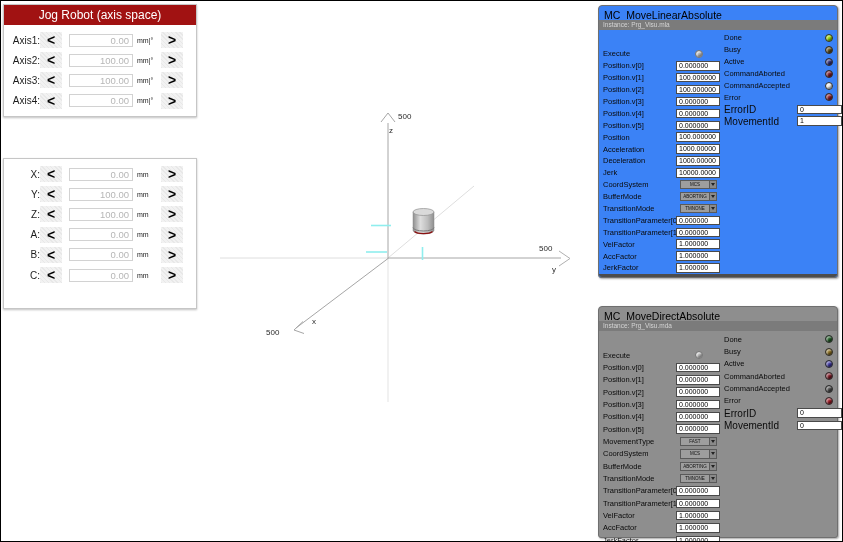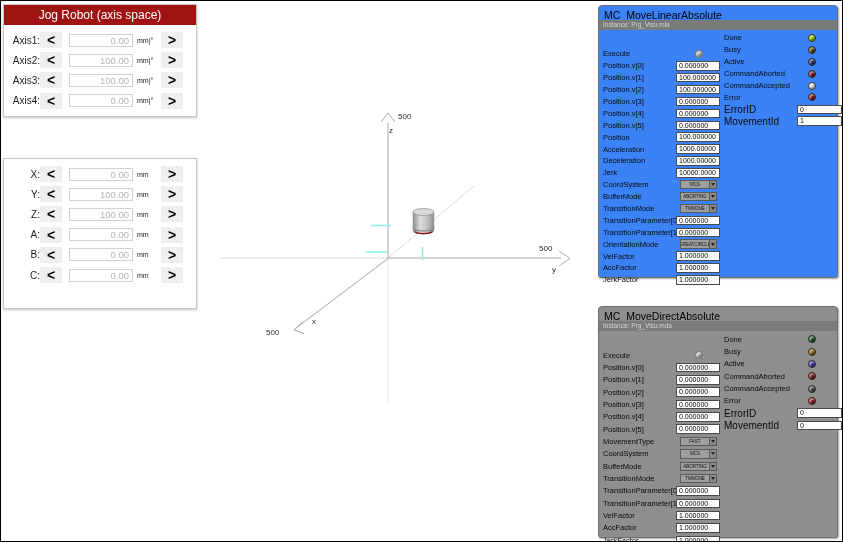--- a/index.html
+++ b/index.html
@@ -41,21 +41,21 @@
   .fb-combo { margin-left: 4px; display: flex; height: 9.5px; cursor: pointer; }
   .combo-text { width: 29px; background: #9e9e9e; border: 1px solid #5a5a5a; border-right: none;
     font-size: 4.5px; color: #111; display: flex; align-items: center; justify-content: center; white-space: nowrap; overflow: hidden; }
   .combo-btn { width: 8px; background: #898989; border: 1px solid #5a5a5a;
     display: flex; align-items: center; justify-content: center; }
   .combo-btn::after { content: ""; border-left: 2px solid transparent; border-right: 2px solid transparent; border-top: 3px solid #222; }
   .exec-btn { width: 8px; height: 8px; border-radius: 50%; margin-left: 19px; background: #ababab;
     border: 1px solid #777; cursor: pointer;
     box-shadow: inset 1.5px 1.5px 1.5px rgba(255,255,255,.7), inset -1px -1.5px 1.5px rgba(0,0,0,.3); }
   .fb-right { position: absolute; left: 125px; top: 2px; }
-  .fb-out-label { width: 84px; font-size: 7.5px; color: #0a0a0a; white-space: nowrap; }
+  .fb-out-label { width: 101px; font-size: 7.5px; color: #0a0a0a; white-space: nowrap; }
   .fb-out-flabel { width: 73px; font-size: 10px; color: #0a0a0a; white-space: nowrap; }
   .led { width: 8px; height: 8px; border-radius: 50%; border: 1px solid #2e2e2e;
     box-shadow: inset 1.5px 1.5px 1.5px rgba(255,255,255,.55), inset -1px -1.5px 1.5px rgba(0,0,0,.45); }
   .fb-rfield { width: 45px; height: 9.5px; background: #fff; border: 1px solid #4a4a4a;
     font-size: 7px; color: #000; line-height: 8px; padding-left: 2px; }
   .fb-footer { height: 6px; background: #4c4c4c; border-radius: 0 0 3px 3px; margin-top: auto; }
   
   #scene { position: absolute; left: 0; top: 0; pointer-events: none; }
 </style>
 </head>
@@ -253,27 +253,20 @@
       </div>
     <div class="fb-row">
         <span class="fb-label">TransitionParameter[0]</span>
         <span class="fb-field">0.000000</span>
       </div>
     <div class="fb-row">
         <span class="fb-label">TransitionParameter[1]</span>
         <span class="fb-field">0.000000</span>
       </div>
     <div class="fb-row">
-        <span class="fb-label">OrientationMode</span>
-        <span class="fb-combo">
-          <span class="combo-text">GREATCIRCLE</span>
-          <span class="combo-btn"></span>
-        </span>
-      </div>
-    <div class="fb-row">
         <span class="fb-label">VelFactor</span>
         <span class="fb-field">1.000000</span>
       </div>
     <div class="fb-row">
         <span class="fb-label">AccFactor</span>
         <span class="fb-field">1.000000</span>
       </div>
     <div class="fb-row">
         <span class="fb-label">JerkFactor</span>
         <span class="fb-field">1.000000</span>

